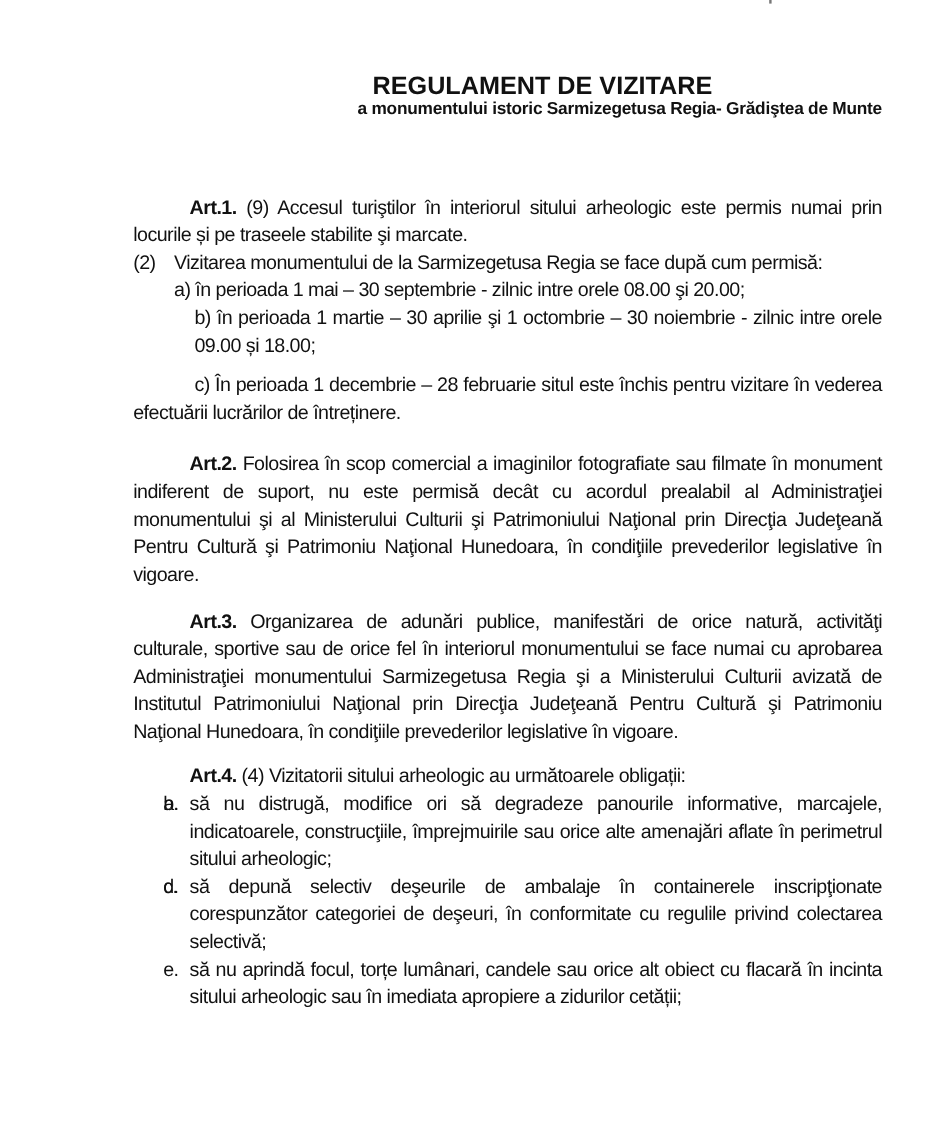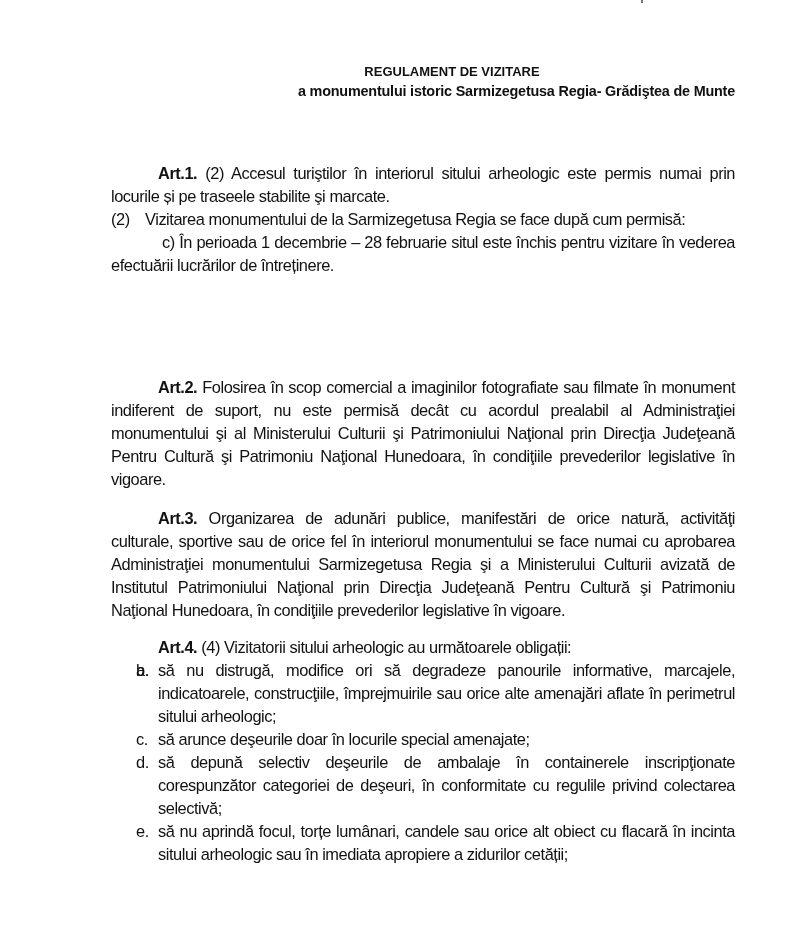--- a/index.html
+++ b/index.html
@@ -10,67 +10,69 @@
     .corner-mark {
       position: absolute; left: 641px; top: 0px; width: 2px; height: 3px; background: #777;
     }
     .page {
       position: absolute; left: 111px; top: 0; width: 624px;
       font-size: 16.4px; line-height: 23px;
       letter-spacing: -0.45px;
     }
     .title {
       position: absolute; left: 0; right: 0; top: 62px; text-align: center;
-      font-weight: bold; font-size: 13px; line-height: 20px; letter-spacing: 0;
+      font-weight: bold; font-size: 21px; line-height: 20px; letter-spacing: 0;
       padding-left: 58px; box-sizing: border-box;
     }
     .subtitle {
       position: absolute; left: 0; right: 0; top: 82px; text-align: right;
       font-weight: bold; font-size: 14.4px; line-height: 18px; letter-spacing: -0.2px;
       padding-left: 66px; box-sizing: border-box;
     }
     .block { position: absolute; left: 0; width: 624px; }
     p { margin: 0; }
     .just { text-align: justify; text-align-last: left; }
     .ind-art { text-indent: 47px; }
     .art-label { font-weight: bold; text-align: right; }
     .sub-a { padding-left: 34px; }
     .sub-b { padding-left: 51px; }
-    .sub-c { text-indent: 51px; }
+    .sub-c { text-indent: 51px; margin-top: 10px; }
     .list { margin: 0; padding: 0; list-style: none; }
     .list li { position: relative; padding-left: 47px; text-align: justify; text-align-last: left; }
     .list .marker { position: absolute; left: 25px; top: 0; }
     .p2 { display: inline-block; width: 34px; }
   </style>
 </head>
 <body>
 
 <div class="corner-mark"></div>
 
 <div class="page">
   <div class="title">REGULAMENT  DE  VIZITARE</div>
   <div class="subtitle">a monumentului istoric Sarmizegetusa Regia- Grădiştea de Munte</div>
 
   <div class="block" style="top:162px;">
-    <p class="just ind-art"><span class="art-label">Art.1.</span><span> (2) Accesul turiştilor în interiorul sitului arheologic este permis numai prin locurile și pe traseele stabilite şi marcate.</span></p>
+    <p class="just ind-art"><span class="art-label">Art.1.</span><span> (9) Accesul turiştilor în interiorul sitului arheologic este permis numai prin locurile și pe traseele stabilite şi marcate.</span></p>
     <p><span class="p2">(2)</span><span>Vizitarea monumentului de la Sarmizegetusa Regia se face după cum permisă:</span></p>
+    <p class="sub-a">a) în perioada 1 mai – 30 septembrie - zilnic intre orele 08.00 şi 20.00;</p>
+    <p class="sub-b just">b) în perioada 1 martie – 30 aprilie şi 1 octombrie – 30 noiembrie - zilnic intre orele 09.00 și 18.00;</p>
     <p class="sub-c just">c) În perioada 1 decembrie – 28 februarie situl este închis pentru vizitare în vederea efectuării lucrărilor de întreținere.</p>
   </div>
 
   <div class="block" style="top:376px;">
     <p class="just ind-art"><span class="art-label">Art.2.</span><span> Folosirea în scop comercial a imaginilor fotografiate sau filmate în monument indiferent de suport, nu este permisă decât  cu acordul prealabil al  Administraţiei monumentului şi al Ministerului Culturii şi Patrimoniului Naţional prin Direcţia Judeţeană Pentru Cultură şi Patrimoniu Naţional Hunedoara, în condiţiile prevederilor legislative în vigoare.</span></p>
   </div>
 
   <div class="block" style="top:507px;">
     <p class="just ind-art"><span class="art-label">Art.3.</span><span> Organizarea de adunări publice, manifestări de orice natură,  activităţi culturale, sportive sau de orice fel în interiorul monumentului se face numai cu aprobarea Administraţiei monumentului Sarmizegetusa Regia şi a Ministerului Culturii avizată de Institutul Patrimoniului Naţional prin Direcţia Judeţeană Pentru Cultură şi Patrimoniu Naţional Hunedoara, în condiţiile prevederilor legislative  în vigoare.</span></p>
   </div>
 
   <div class="block" style="top:636px;">
     <p class="ind-art"><span class="art-label">Art.4.</span><span> (4) Vizitatorii sitului arheologic au următoarele obligații:</span></p>
     <ul class="list">
       <li><span class="marker">a.</span></li>
       <li><span class="marker">b.</span><span>să nu distrugă, modifice ori să degradeze panourile informative, marcajele, indicatoarele, construcţiile, împrejmuirile sau orice alte amenajări aflate în perimetrul sitului arheologic;</span></li>
-      <li><span class="marker">c.</span><span>să arunce deşeurile doar în locurile special amenajate;</span></li>
+      <li><span class="marker">c.</span></li>
       <li><span class="marker">d.</span><span>să depună selectiv deşeurile de ambalaje în containerele inscripţionate corespunzător categoriei de deşeuri, în conformitate cu regulile privind colectarea selectivă;</span></li>
       <li><span class="marker">e.</span><span>să nu aprindă focul, torțe lumânari, candele  sau orice alt obiect cu flacară în incinta sitului arheologic sau în imediata apropiere a zidurilor cetății;</span></li>
     </ul>
   </div>
 </div>
 
 </body></html>

